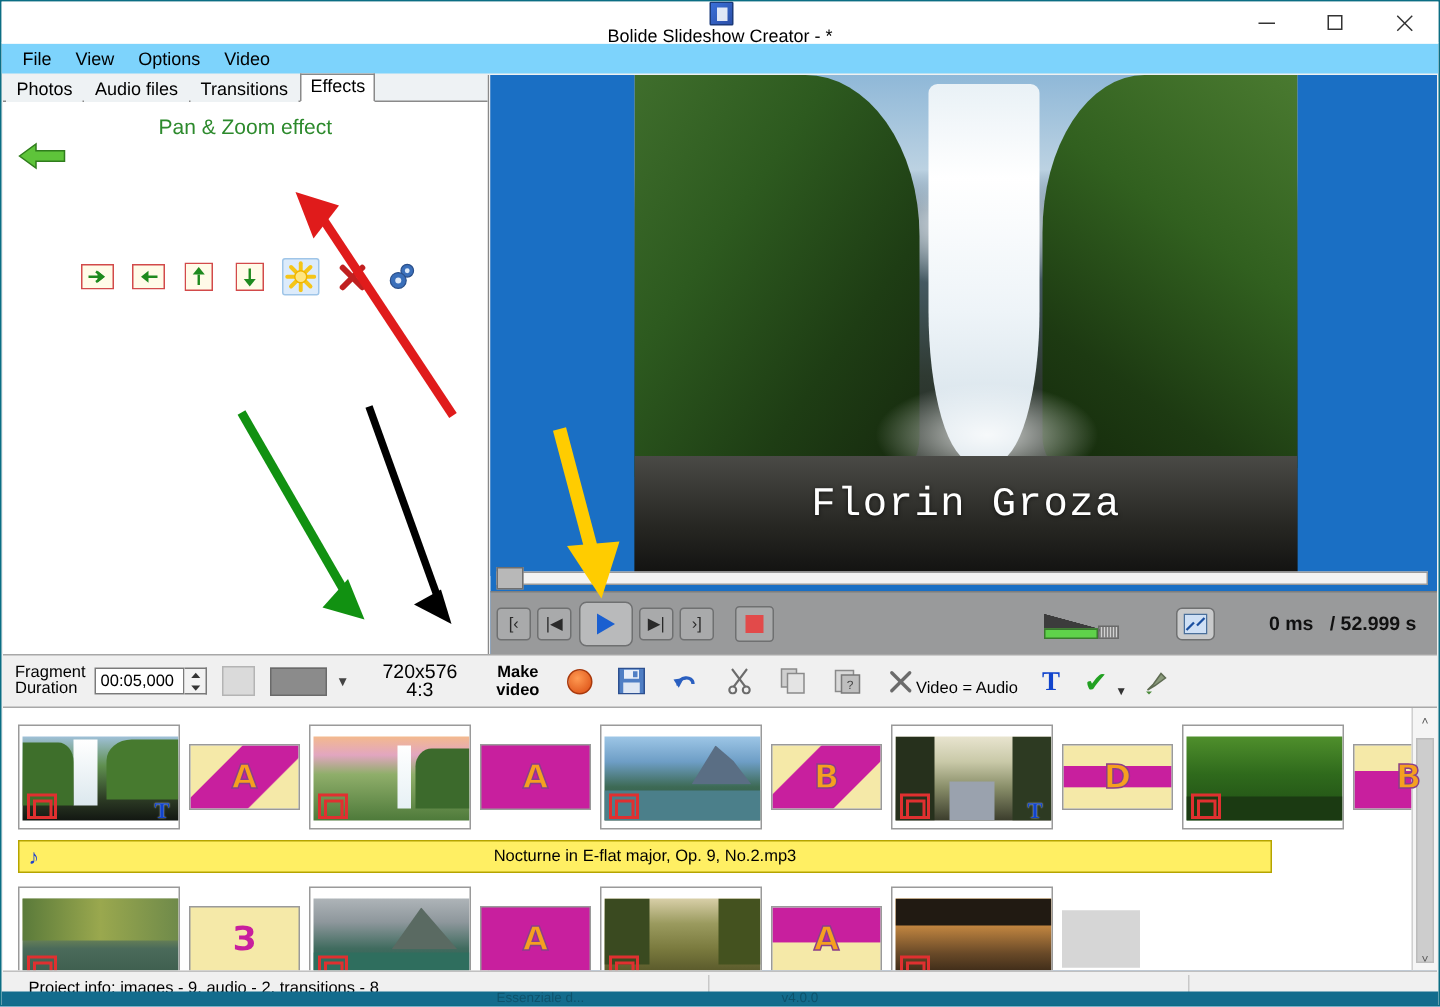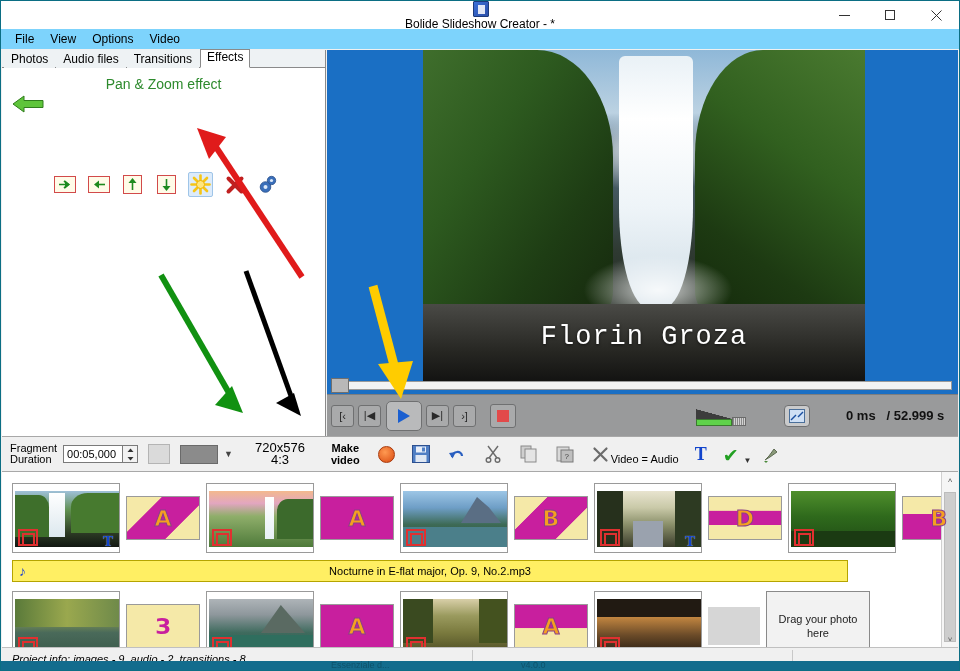--- a/index.html
+++ b/index.html
@@ -288,21 +288,21 @@
     position:absolute; left:2px; right:2px; top:20px; height:150px;
     background:#cdcdcd; border:1px solid #bcbcbc;
   }
 
   
   .statusbar {
     position:absolute; left:0; right:0; bottom:0; height:22px;
     background:#f0f0f0; border-top:1px solid #c0c0c0; display:flex;
     align-items:center;
   }
-  .status-text{ font-size:11px; color:#000; margin-left:10px;font-style:italic; }
+  .status-text{ font-size:11px; color:#000; margin-left:17px; }
   .status-sep{
     position:absolute; top:2px; bottom:2px; width:1px; background:#c8c8c8;
   }
 
   
   .taskbar-peek{
     position:absolute; left:0; right:0; bottom:0; height:9px;
     background:#136c8d;
   }
   .tb-ghost{
@@ -697,24 +697,20 @@
 
           <div class="photo-cell">
             <div class="ph-img" style="background:linear-gradient(to bottom,#e8b468 0%,#c88a42 30%,#6a4a28 65%,#241a10 100%);">
               <div style="position:absolute;left:0;top:0;width:104px;height:18px;background:#211a12;"></div>
             </div>
             <div class="ph-badge"></div>
           </div>
 
           <div class="blank-cell"></div>
 
-          <div class="drop-cell">
-            <span style="white-space:pre-line;">Drag your photo
-here</span>
-          </div>
 
         </div>
       </div>
 
       <div class="tl-scroll">
         <div class="sb-arrow">˄</div>
         <div class="sb-thumb"></div>
         <div class="sb-arrow" style="position:absolute;bottom:0;left:0;right:0;">˅</div>
       </div>
     </div>

